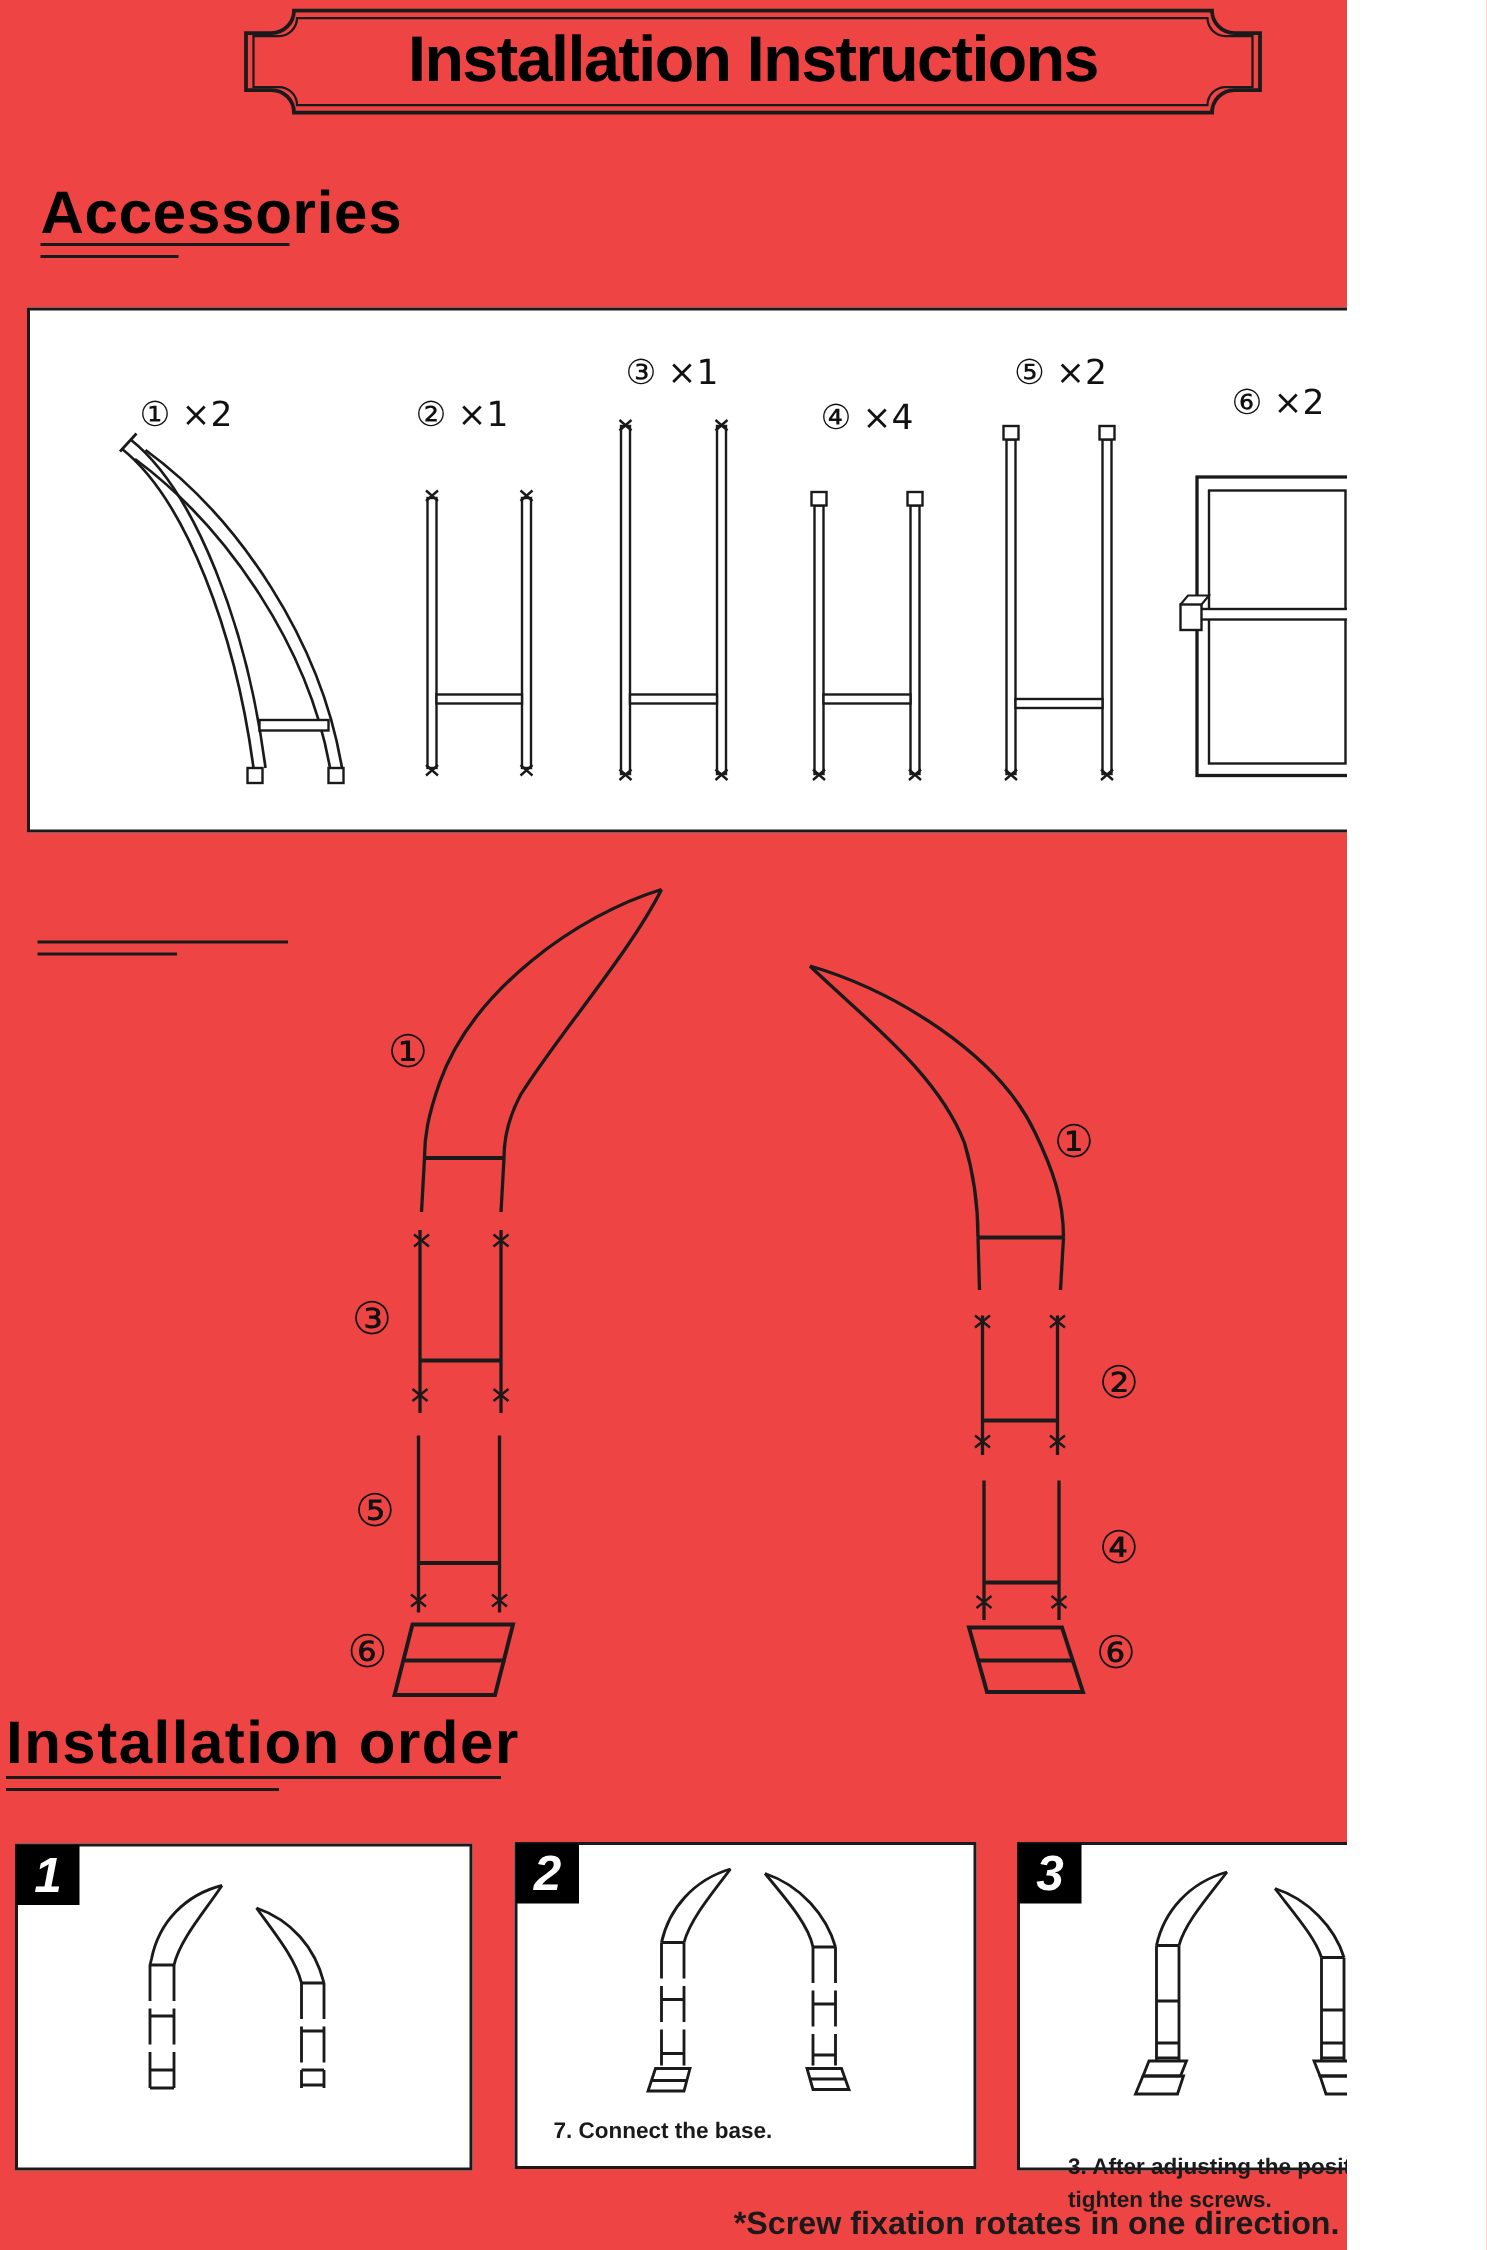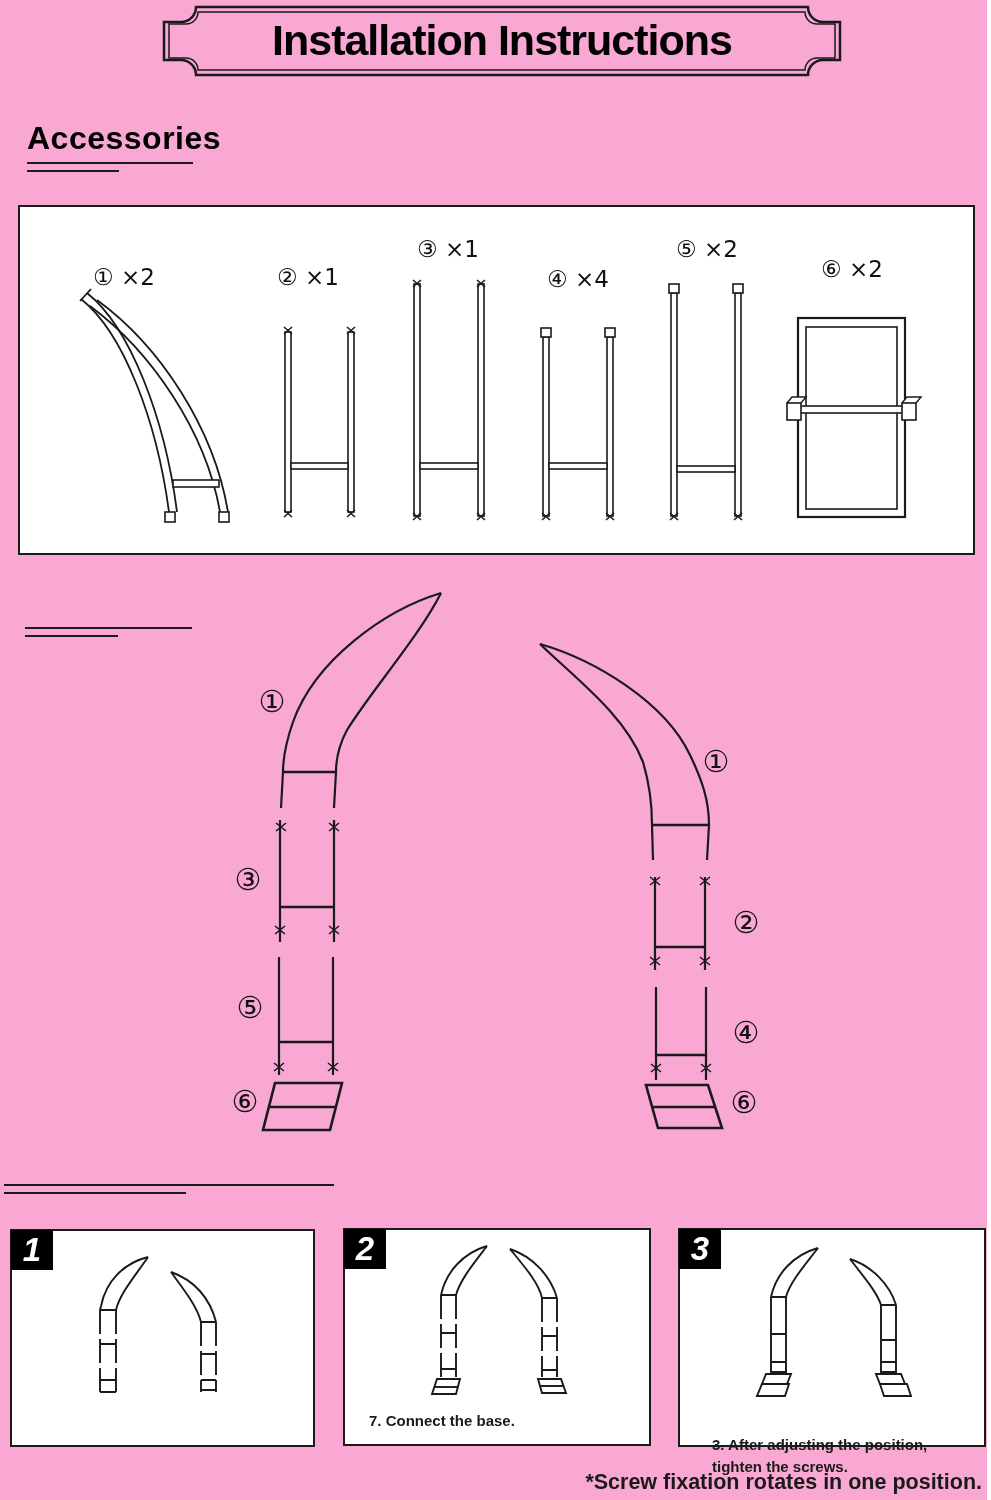--- a/index.html
+++ b/index.html
@@ -1,21 +1,21 @@
 <!DOCTYPE html>
 <html><head>
 <meta charset="utf-8">
 <style>
   html,body{margin:0;padding:0;background:#fff;}
-  #page{position:relative;width:987px;height:1500px;background:#f9a8d4;overflow:hidden;
+  #page{position:relative;width:898px;height:1500px;background:#ef4444;overflow:hidden;
         font-family:"Liberation Sans","DejaVu Sans",sans-serif;color:#111;}
   svg{position:absolute;overflow:visible;}
   .title-text{position:absolute;left:164px;top:16px;width:676px;text-align:center;
       font-size:43px;font-weight:bold;letter-spacing:-1px;color:#000;}
-  .h1{position:absolute;font-size:32px;font-weight:bold;color:#000;letter-spacing:.5px;white-space:nowrap;}
+  .h1{position:absolute;font-size:40px;font-weight:bold;color:#000;letter-spacing:.5px;white-space:nowrap;}
   .rule{position:absolute;height:0;border-top:2px solid #1a1a1a;}
   .outline-box{position:absolute;border:2px solid #1a1a1a;background:#fff;box-sizing:border-box;}
   .plabel{position:absolute;width:96px;text-align:center;font-size:23px;color:#111;
       font-family:"DejaVu Sans",sans-serif;white-space:nowrap;}
   .slabel{position:absolute;width:46px;text-align:center;font-size:30px;color:#111;
       font-family:"DejaVu Sans",sans-serif;}
   .stepnum{position:absolute;width:42px;height:40px;background:#000;color:#fff;
       font-size:33px;font-weight:bold;font-style:italic;text-align:center;line-height:40px;}
   .caption{position:absolute;font-size:15px;font-weight:600;line-height:22px;color:#1a1a1a;}
   .footnote{position:absolute;right:5px;top:1470px;font-size:21.5px;font-weight:600;color:#1a1a1a;white-space:nowrap;}
@@ -163,20 +163,21 @@
 
   <div class="slabel" style="left:249px;top:684px;">①</div>
   <div class="slabel" style="left:225px;top:862px;">③</div>
   <div class="slabel" style="left:227px;top:990px;">⑤</div>
   <div class="slabel" style="left:222px;top:1084px;">⑥</div>
   <div class="slabel" style="left:693px;top:744px;">①</div>
   <div class="slabel" style="left:723px;top:905px;">②</div>
   <div class="slabel" style="left:723px;top:1015px;">④</div>
   <div class="slabel" style="left:721px;top:1085px;">⑥</div>
 
+  <div class="h1" style="left:4px;top:1140px;letter-spacing:1px;">Installation order</div>
   <div class="rule" style="left:4px;top:1184px;width:330px;"></div>
   <div class="rule" style="left:4px;top:1192px;width:182px;"></div>
 
   <div class="outline-box" style="left:10px;top:1229px;width:305px;height:218px;"></div>
   <div class="stepnum" style="left:11px;top:1230px;">1</div>
   <svg style="left:0;top:1229px;" width="330" height="180" viewBox="0 1229 330 180">
     <g fill="none" stroke="#1a1a1a" stroke-width="1.9">
       <path d="M 148,1257 C 124,1263 106,1281 101,1306 L 100,1310"></path>
       <path d="M 148,1257 C 136,1275 120,1293 116,1310"></path>
       <path d="M 100,1310 L 100,1393" stroke-dasharray="24 5"></path>
@@ -225,15 +226,15 @@
       <path d="M 850,1259 C 872,1266 890,1285 896,1305"></path>
       <path d="M 850,1259 C 863,1276 877,1292 881,1305"></path>
       <path d="M 881,1305 L 881,1374 M 896,1305 L 896,1374"></path>
       <path d="M 881,1305 H 896 M 881,1340 H 896 M 881,1362 H 896 M 881,1372 H 896"></path>
       <path d="M 876,1374 L 901,1374 L 905,1384 L 880,1384 Z"></path>
       <path d="M 880,1384 L 907,1384 L 911,1396 L 884,1396 Z"></path>
     </g>
   </svg>
   <div class="caption" style="left:712px;top:1398px;width:262px;margin-top:36px;">3. After adjusting the position, tighten the screws.</div>
 
-  <div class="footnote">*Screw fixation rotates in one position.</div>
+  <div class="footnote">*Screw fixation rotates in one direction.</div>
 
 </div>
 
 </body></html>

